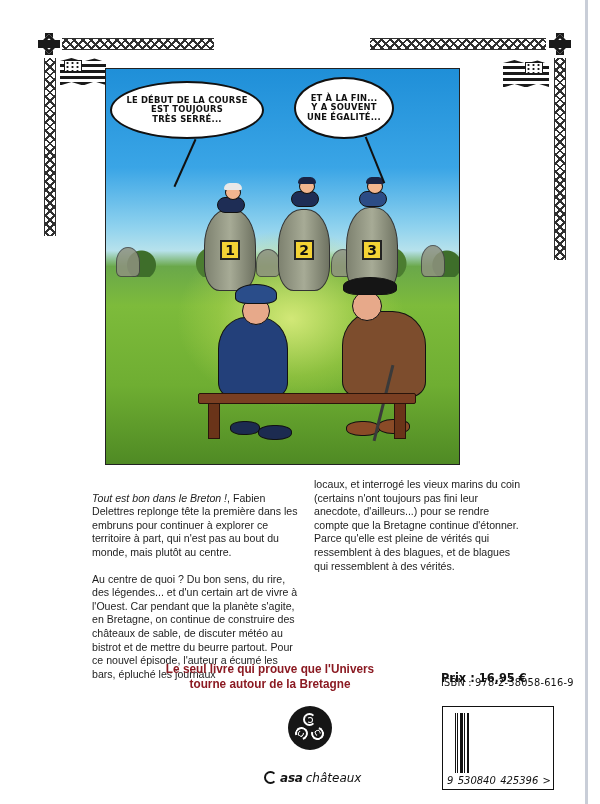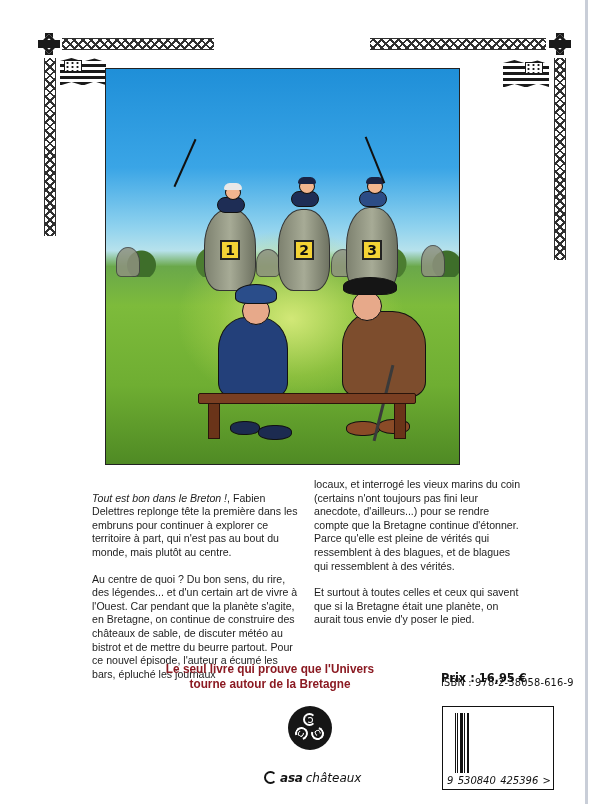--- a/index.html
+++ b/index.html
@@ -150,21 +150,27 @@
       <div class="body"></div>
       <div class="head"></div>
       <div class="cap"></div>
     </div>
   <div class="kid" style="left:250px;top:110px;">
       <div class="body" style="background:#2c4c86;"></div>
       <div class="head"></div>
       <div class="cap"></div>
     </div>
 
+  <div class="bubble" style="left:4px;top:12px;width:154px;height:58px;">Le début de la course
+est toujours
+très serré...</div>
   <div class="bubble-tail" style="left:78px;top:68px;height:52px;transform:rotate(24deg);"></div>
+  <div class="bubble" style="left:188px;top:8px;width:100px;height:62px;">Et à la fin...
+y a souvent
+une égalité...</div>
   <div class="bubble-tail" style="left:268px;top:66px;height:50px;transform:rotate(-22deg);"></div>
 
   <div class="man">
     <div class="torso" style="left:112px;top:248px;width:70px;height:80px;background:#23407a;"></div>
     <div class="head" style="left:136px;top:228px;width:28px;height:28px;"></div>
     <div class="hat" style="left:129px;top:215px;width:42px;height:20px;background:#2a4d8a;"></div>
     <div class="shoe" style="left:124px;top:352px;width:30px;height:14px;background:#1c2b50;"></div>
     <div class="shoe" style="left:152px;top:356px;width:34px;height:15px;background:#1c2b50;"></div>
   </div>
   <div class="man">
@@ -181,21 +187,20 @@
 </div>
 
 
 <div class="blurb col-left">
   <p><br><em>Tout est bon dans le Breton !</em><span>, Fabien Delettres replonge tête la première dans les embruns pour continuer à explorer ce territoire à part, qui n'est pas au bout du monde, mais plutôt au centre.</span></p>
   <p class="tight">Au centre de quoi ? Du bon sens, du rire, des légendes... et d'un certain art de vivre à l'Ouest. Car pendant que la planète s'agite, en Bretagne, on continue de construire des châteaux de sable, de discuter météo au bistrot et de mettre du beurre partout. Pour ce nouvel épisode, l'auteur a écumé les bars, épluché les journaux</p>
 </div>
 
 <div class="blurb col-right">
   <p>locaux, et interrogé les vieux marins du coin (certains n'ont toujours pas fini leur anecdote, d'ailleurs...) pour se rendre compte que la Bretagne continue d'étonner. Parce qu'elle est pleine de vérités qui ressemblent à des blagues, et de blagues qui ressemblent à des vérités.</p>
-  <p class="tight">Et surtout à toutes celles et ceux qui savent que si la Bretagne était une planète, on aurait tous envie d'y poser le pied.</p>
 </div>
 
 
 <div class="tagline">
   <div>Le seul livre qui prouve que l'Univers</div>
   <div>tourne autour de la Bretagne</div>
 </div>
 
 
 <div class="price">Prix : 16,95 €</div>

